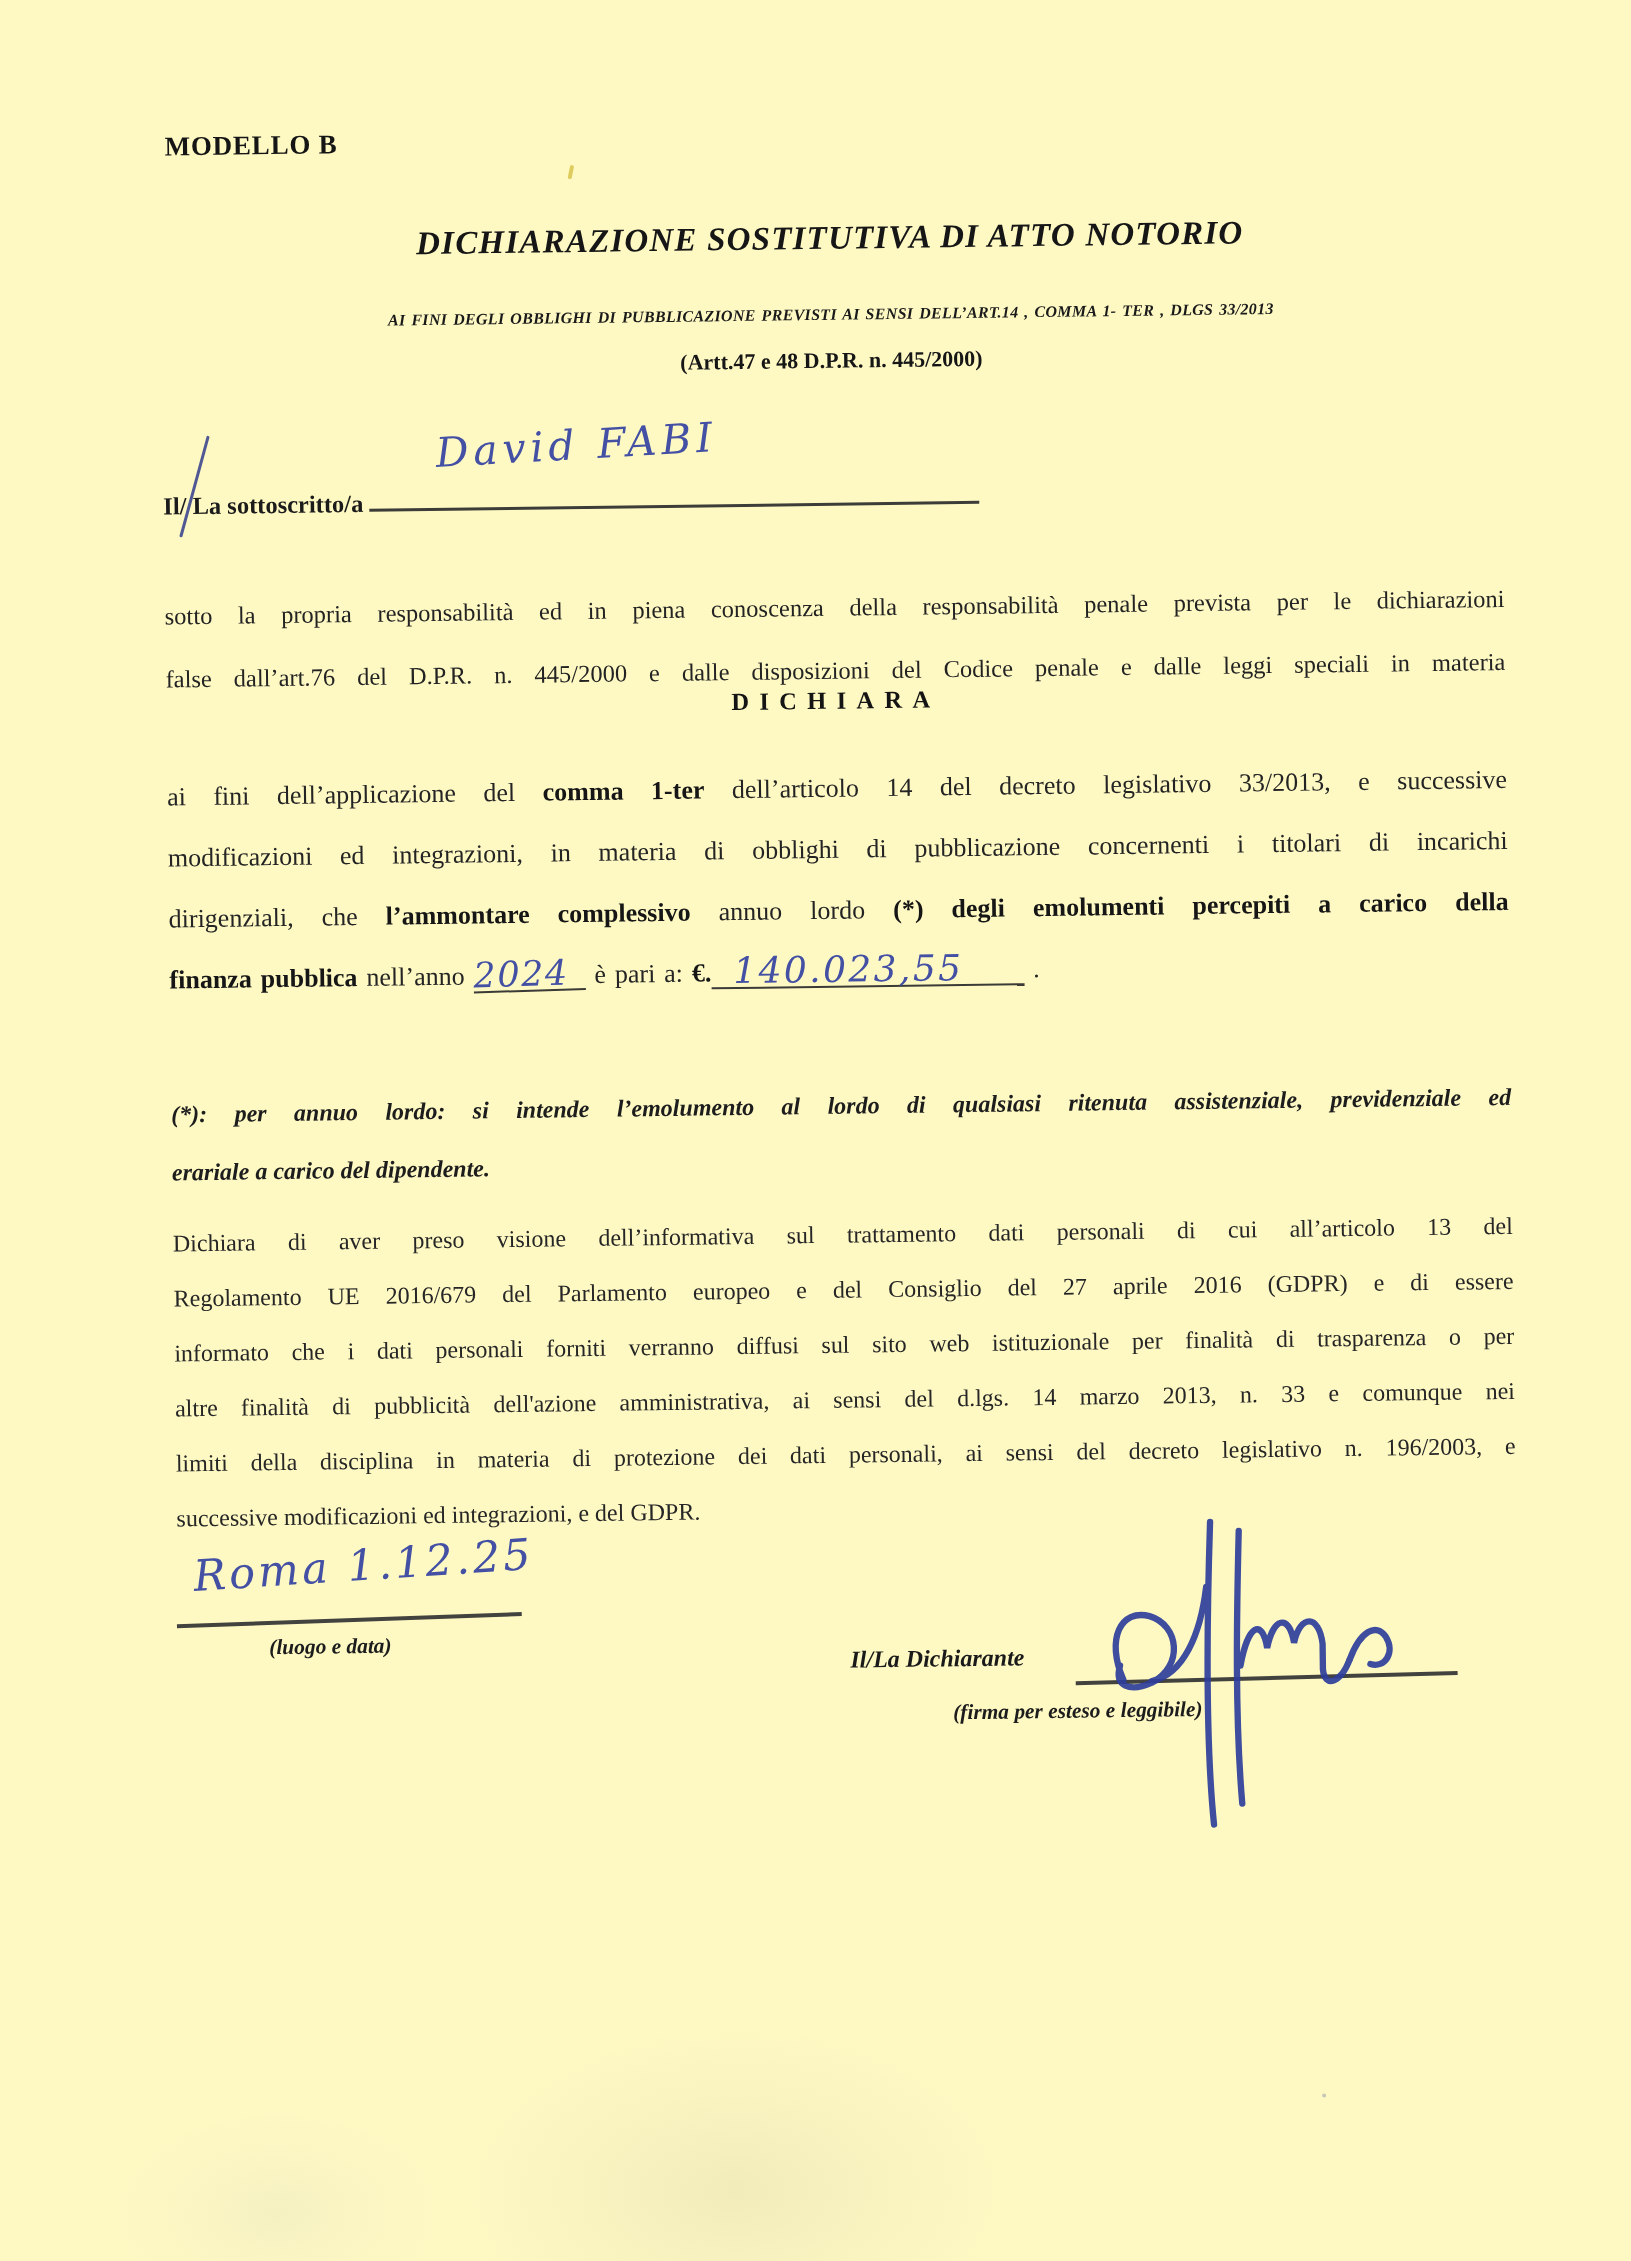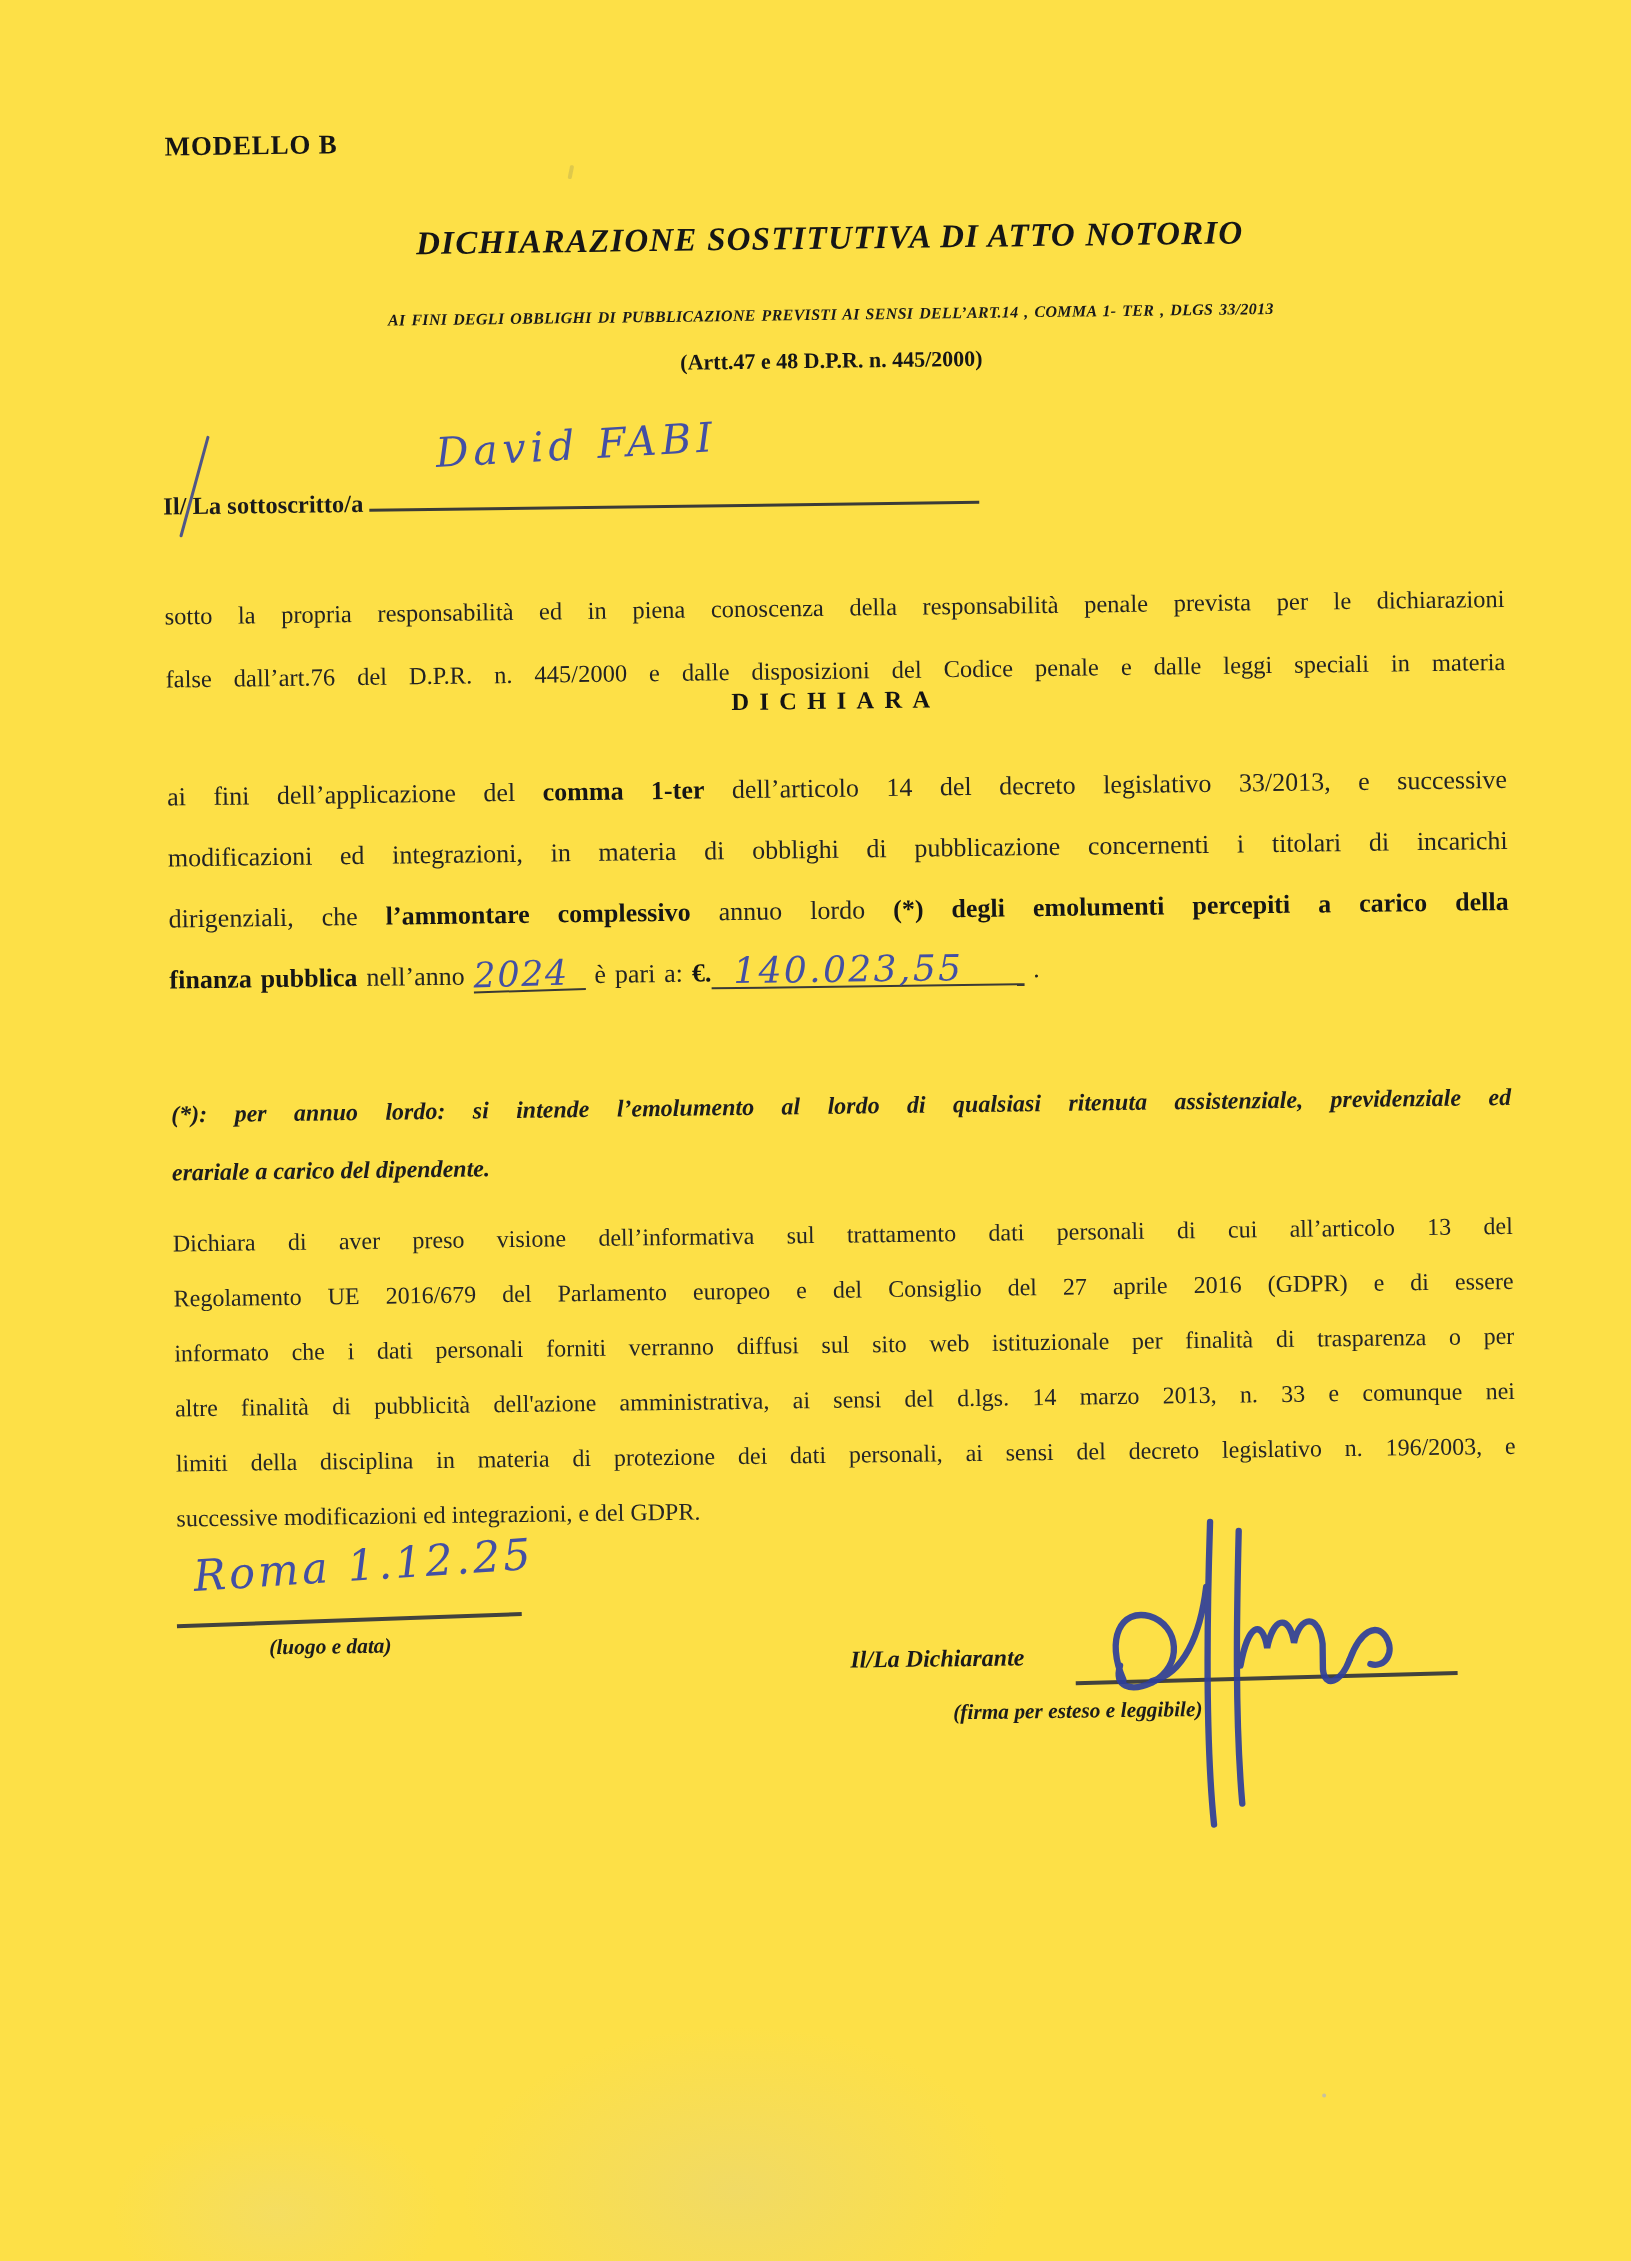--- a/index.html
+++ b/index.html
@@ -1,18 +1,18 @@
 <!DOCTYPE html>
 <html style="font-size:12.7px"><head>
 <meta charset="utf-8">
 <style>
   html,body{margin:0;padding:0;background:#e8e8e8;}
   .page{
     position:relative;width:1631px;height:2261px;margin:0 auto;
-    background:#fde047;overflow:hidden;
+    background:#fef9c3;overflow:hidden;
     font-family:"Liberation Serif",serif;color:#222;
   }
   .tilt{position:absolute;inset:0;transform:rotate(-0.75deg);transform-origin:50% 45%;}
   .abs{position:absolute;}
   .b{font-weight:bold;}
   .model{left:176px;top:123px;font-size:27px;font-weight:bold;color:#151515;letter-spacing:0.8px;}
   .title{left:170px;top:220px;width:1340px;text-align:center;
     font-size:33px;font-weight:bold;font-style:italic;color:#161616;letter-spacing:1.2px;}
   .subtitle{left:170px;top:306px;width:1340px;text-align:center;
     font-size:16px;font-weight:bold;font-style:italic;color:#1a1a1a;letter-spacing:0.3px;word-spacing:1.6px;}

